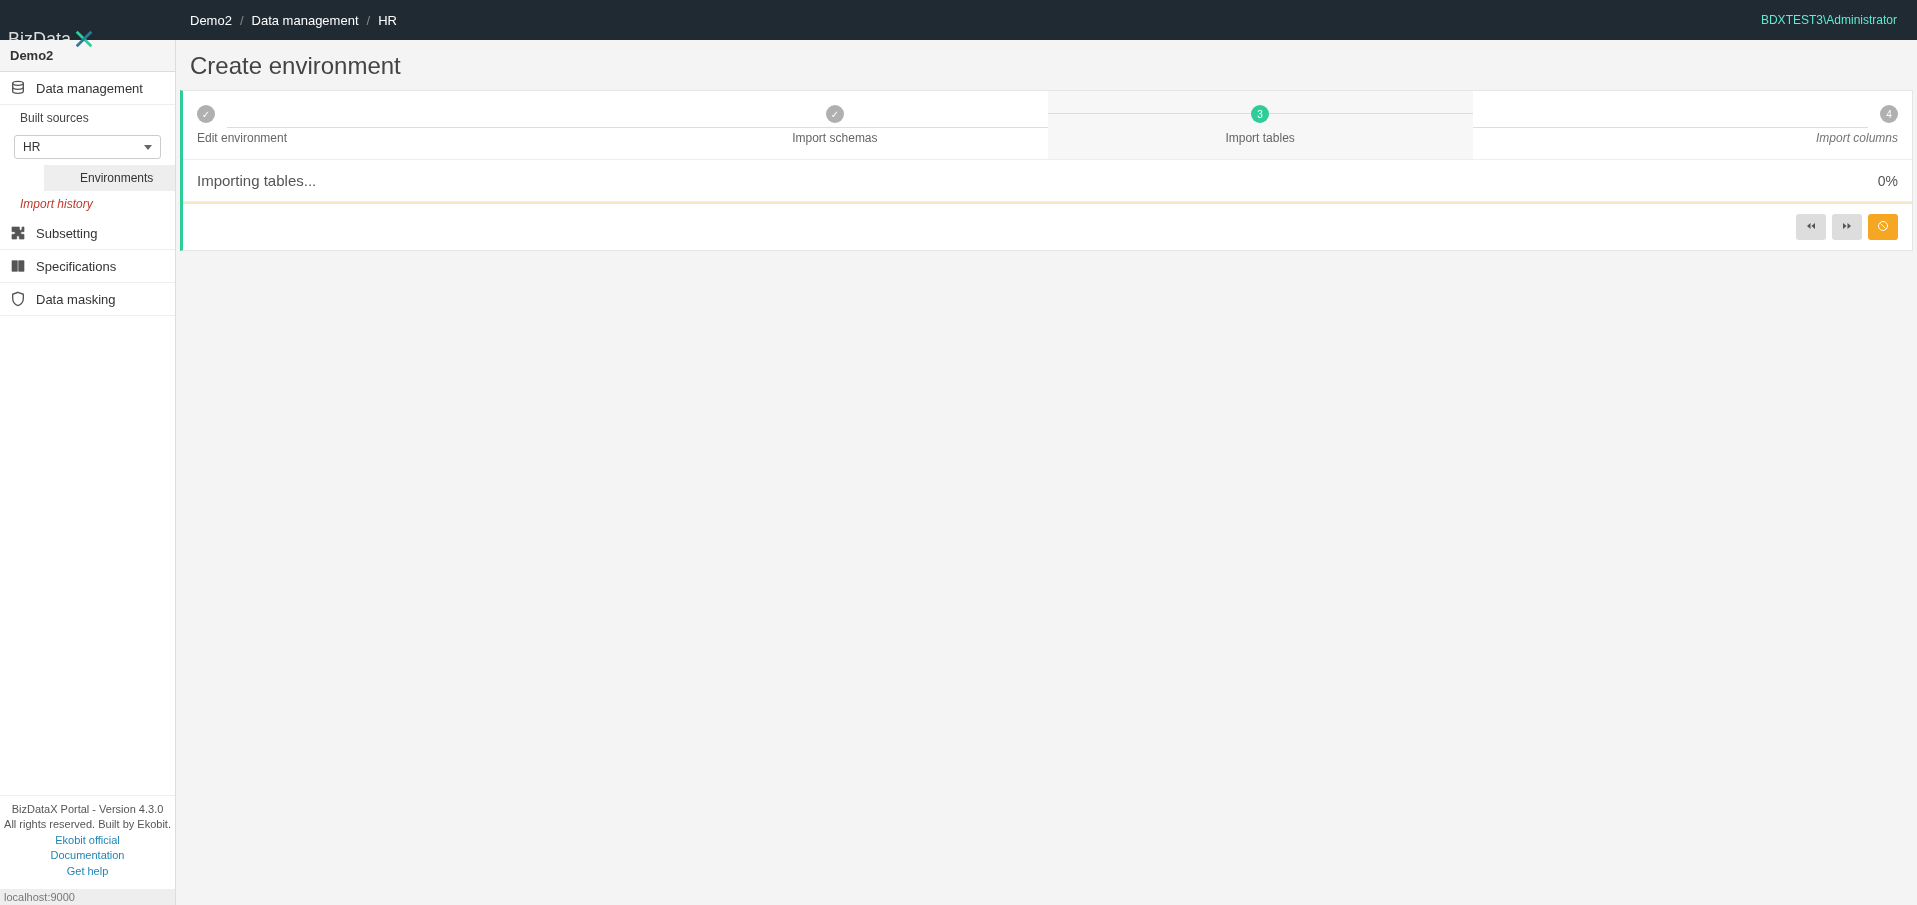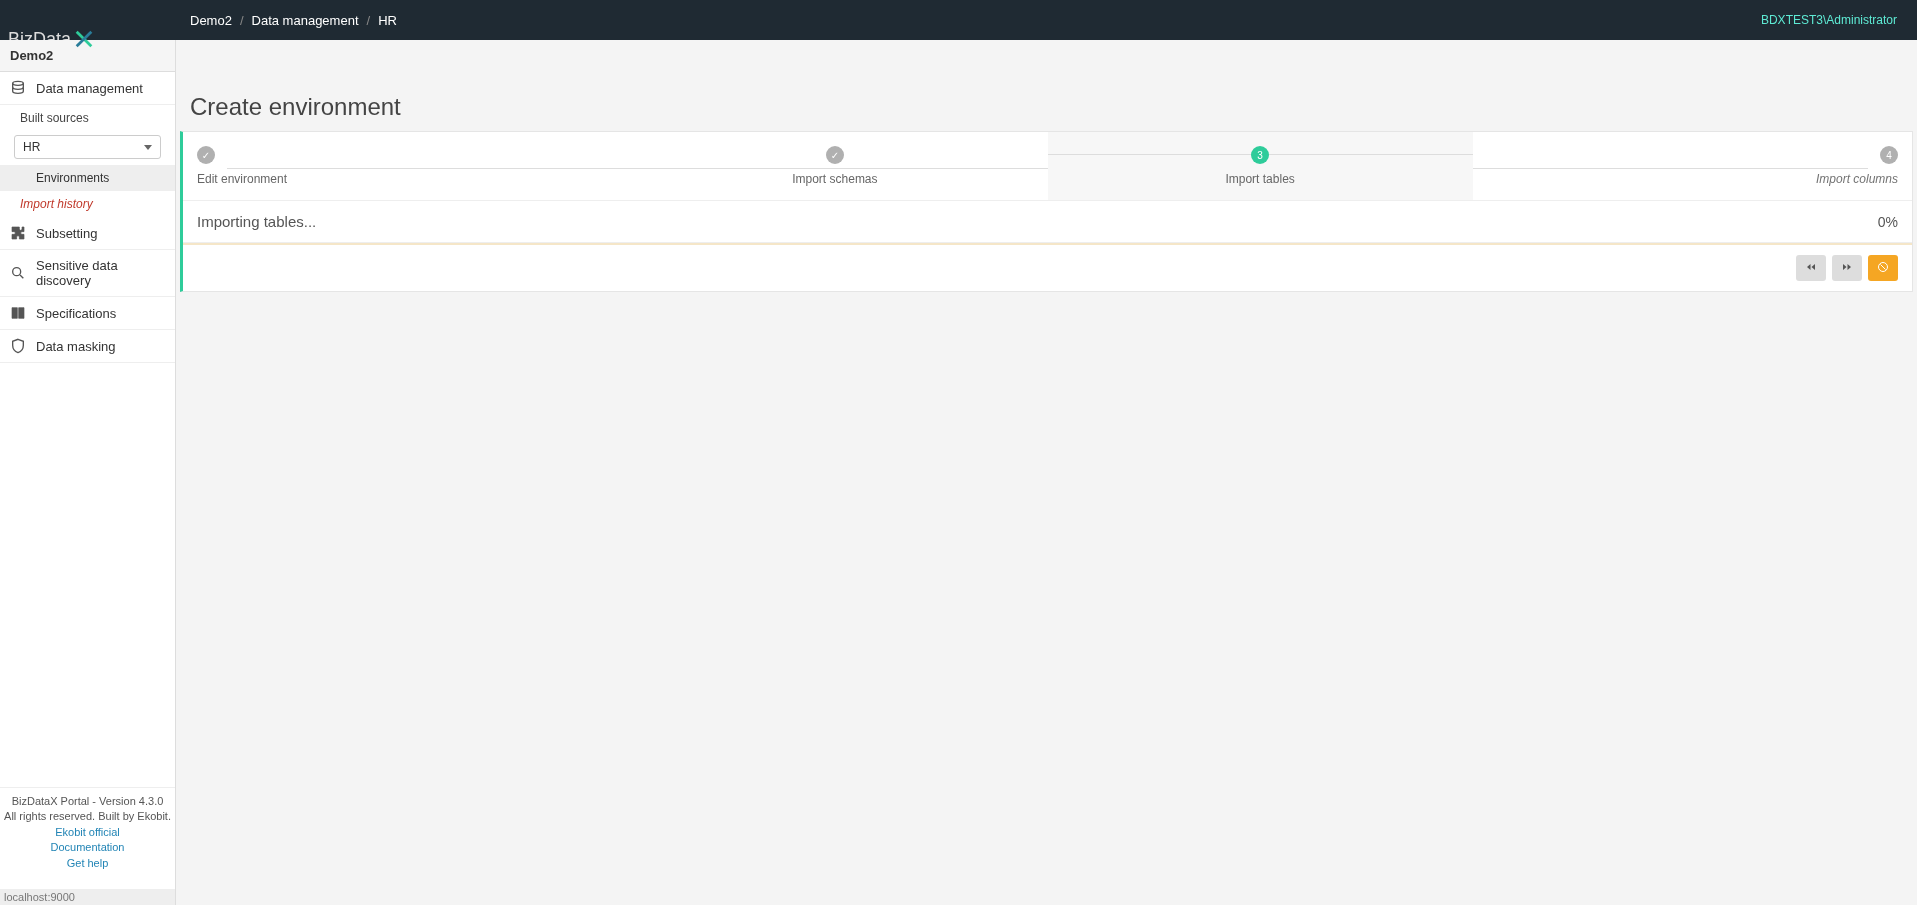--- a/index.html
+++ b/index.html
@@ -22,29 +22,29 @@
   .sidebar { width: 176px; background: #fff; border-right: 1px solid #ddd; display: flex; flex-direction: column; justify-content: space-between; }
   .sidebar-top {}
   .project { font-weight: bold; padding: 8px 10px; border-bottom: 1px solid #ddd; background:#f5f5f5;}
   .nav-item { display: flex; align-items: center; gap: 10px; padding: 8px 10px; cursor: pointer; border-bottom: 1px solid #eee; font-size: 13px; }
   .nav-item .icon { width: 16px; height: 16px; flex-shrink: 0; display:flex; align-items:center; justify-content:center;}
   .nav-item .icon svg { width:16px; height:16px; fill:#555; stroke:#555;}
   .nav-sublabel { padding: 6px 20px; font-size: 12px; color:#444;}
   .select { margin: 4px 14px 6px 14px; }
   .select-box { border:1px solid #ccc; border-radius:3px; padding: 4px 8px; display:flex; justify-content:space-between; align-items:center; font-size:12px; cursor:pointer; background:#fff;}
   .nav-subitem { padding: 6px 20px 6px 36px; font-size: 12px; cursor:pointer;}
-  .nav-subitem.active { background: #eee; }
+  .nav-subitem.active { background: #eee; margin-left: 44px; }
   .nav-link { padding: 6px 20px; font-size: 12px; color: #c0392b; cursor:pointer;font-style:italic;}
-  .sidebar-footer { font-size: 11px; text-align: center; color: #555; padding: 6px 4px 18px 4px; border-top:1px solid #eee;}
+  .sidebar-footer { font-size: 11px; text-align: center; color: #555; padding: 6px 4px 10px 4px; border-top:1px solid #eee;}
   .sidebar-footer a { color:#2184b5; text-decoration:none; display:block; line-height:1.4;}
   .sidebar-footer .line { line-height:1.4;}
   .status-url { background:#eee; color:#777; font-size:11px; padding:2px 4px; text-align:left;}
   
   
-  .main { flex: 1; padding: 12px 0 0 0; overflow-y:auto;margin-top:41px;}
+  .main { flex: 1; padding: 12px 0 0 0; overflow-y:auto;}
   .page-title { font-size: 24px; font-weight: 400; color:#444; padding: 0 14px 10px 14px;}
   .panel { background: #fff; border: 1px solid #e5e5e5; border-left: 3px solid #2ecc9a; margin: 0 4px 4px 4px;}
   .stepper { display: flex; padding: 14px 14px 14px 14px; border-bottom: 1px solid #eee; position:relative;}
   .step { flex:1; position:relative; }
   .step:first-child{ text-align:left;}
   .step:nth-child(2){ text-align:center;}
   .step:nth-child(3){ text-align:center;}
   .step:last-child{ text-align:right;}
   .step-dot { width:18px; height:18px; border-radius:50%; display:inline-flex; align-items:center; justify-content:center; font-size:10px; color:#fff; position:relative; z-index:2;}
   .step-dot.done { background:#b0b0b0;}
@@ -127,29 +127,20 @@
 
       <div class="nav-item">
         <span class="icon">
           <svg viewBox="0 0 24 24">
               <path d="M10 3h4v3a2 2 0 1 0 4 0V3h3v7h-3a2 2 0 1 0 0 4h3v7h-7v-3a2 2 0 1 0-4 0v3H3v-7h3a2 2 0 1 0 0-4H3V3h7z" fill="#555"></path>
             </svg>
         </span>
         <span>Subsetting</span>
       </div>
 
-      <div class="nav-item">
-        <span class="icon">
-          <svg viewBox="0 0 24 24">
-              <circle cx="10" cy="10" r="6" fill="none" stroke="#555" stroke-width="2"></circle>
-              <path d="M15 15l5 5" stroke="#555" stroke-width="2"></path>
-            </svg>
-        </span>
-        <span>Sensitive data discovery</span>
-      </div>
 
       <div class="nav-item">
         <span class="icon">
           <svg viewBox="0 0 24 24">
               <path d="M3 4h8v16H3zM13 4h8v16h-8z" fill="#555"></path>
             </svg>
         </span>
         <span>Specifications</span>
       </div>
 

